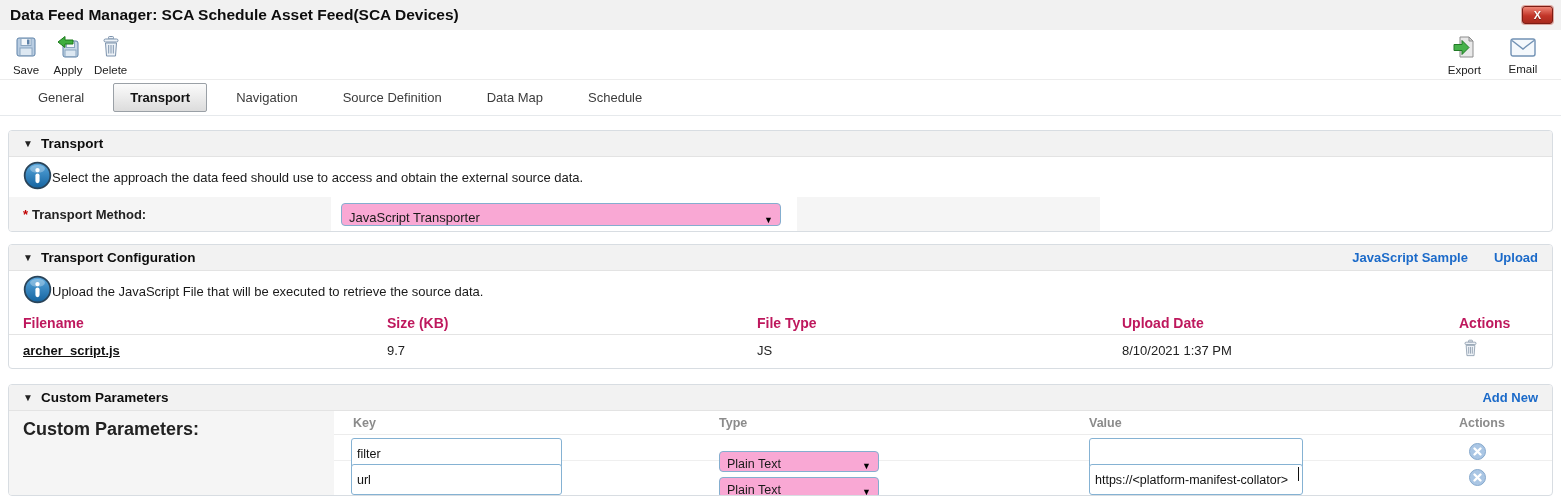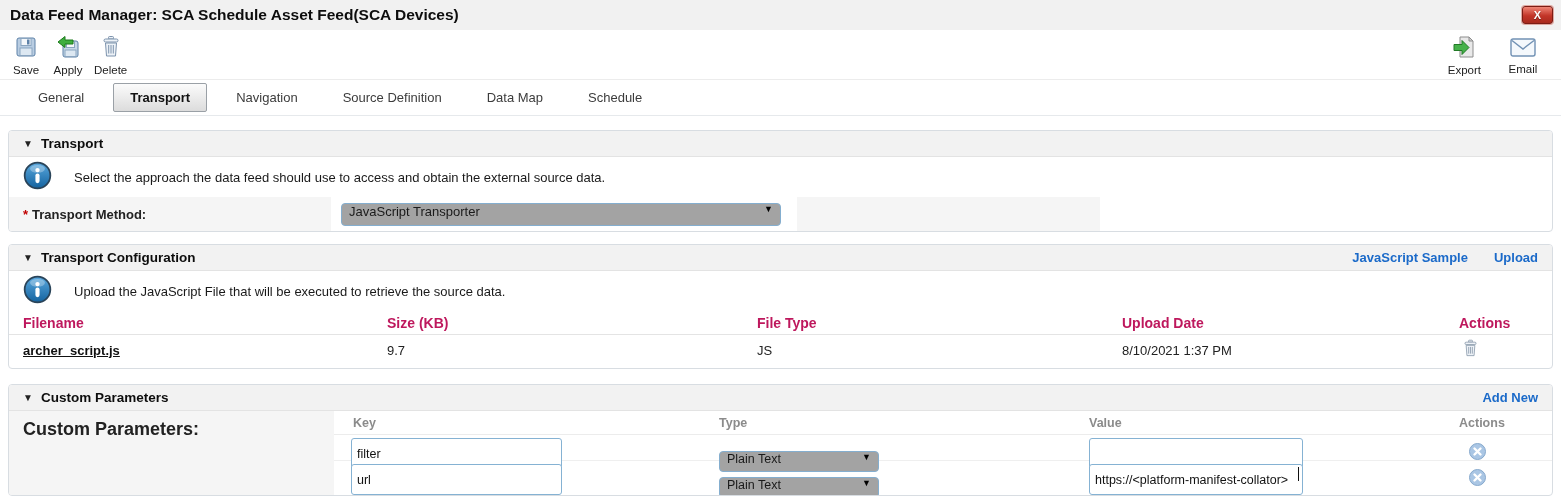--- a/index.html
+++ b/index.html
@@ -31,29 +31,29 @@
   .panel { margin:0 8px; border:1px solid #d8dde2; border-radius:4px; background:#fff; overflow:hidden; }
   .panel-1 { margin-top:14px; }
   .panel-2 { margin-top:12px; }
   .panel-3 { margin-top:15px; }
   .panel-header { height:26px; display:flex; align-items:center; background:#f2f2f2;
                   border-bottom:1px solid #e3e3e3; padding:0 14px; font-size:13.5px; font-weight:bold; color:#0d0d0d; }
   .collapse-arrow { font-size:10px; margin-right:8px; color:#222; }
   .header-links { margin-left:auto; display:flex; gap:26px; }
   .hlink { color:#1b6ac9; font-size:13px; font-weight:bold; text-decoration:none; cursor:pointer; }
 
-  .info-row { display:flex; align-items:center; gap:22px; padding:6px 14px; height:40px; }
+  .info-row { display:flex; align-items:center; padding:6px 14px; height:40px; }
   .info-text { font-size:13px; color:#1a1a1a; }
 
   
   .field-row { display:flex; align-items:center; height:34px; }
   .label-cell { width:322px; align-self:stretch; background:#f5f5f5; display:flex; align-items:center;
                 padding-left:14px; font-size:13px; font-weight:bold; color:#222; }
   .req { color:#c00000; margin-right:4px; font-weight:bold; }
-  .select { display:flex; align-items:flex-start; background:#a3a3a3; border:1px solid #84aecf; border-radius:4px;
+  .select { display:flex; align-items:flex-end; background:#f9a8d4; border:1px solid #84aecf; border-radius:4px;
             height:23px; font-size:13px; padding:0 7px; cursor:pointer; }
   .select .sel-arrow { margin-left:auto; font-size:9px; color:#000; }
   .transport-select { width:440px; margin-left:10px; }
   .spacer-cell { width:303px; align-self:stretch; background:#f5f5f5; margin-left:16px; }
 
   
   .ftable-header, .ftable-row { display:grid; grid-template-columns:378px 370px 365px 323px 1fr; align-items:center; }
   .ftable-header { height:24px; color:#be185d; font-weight:bold; font-size:14px; border-bottom:1px solid #e4e4e4; }
   .ftable-header > div:first-child, .ftable-row > div:first-child { padding-left:14px; }
   .ftable-header > div:last-child { padding-left:14px; }

